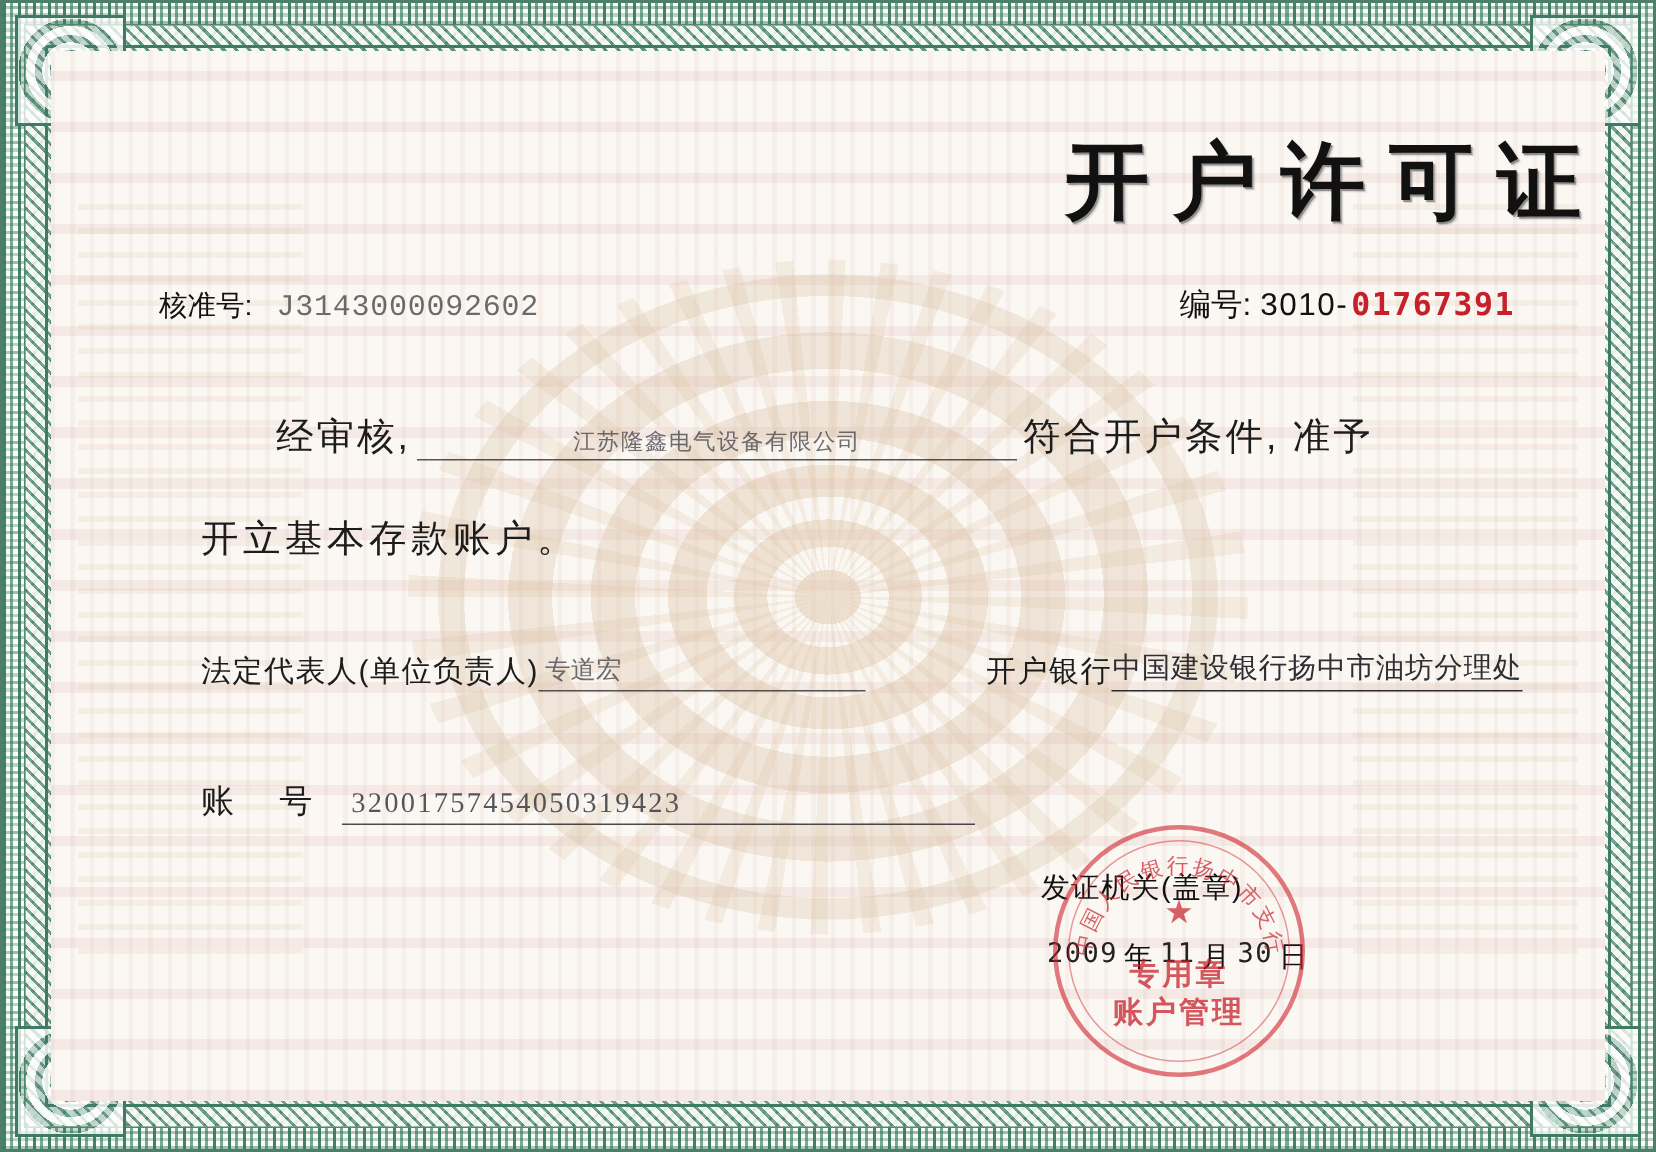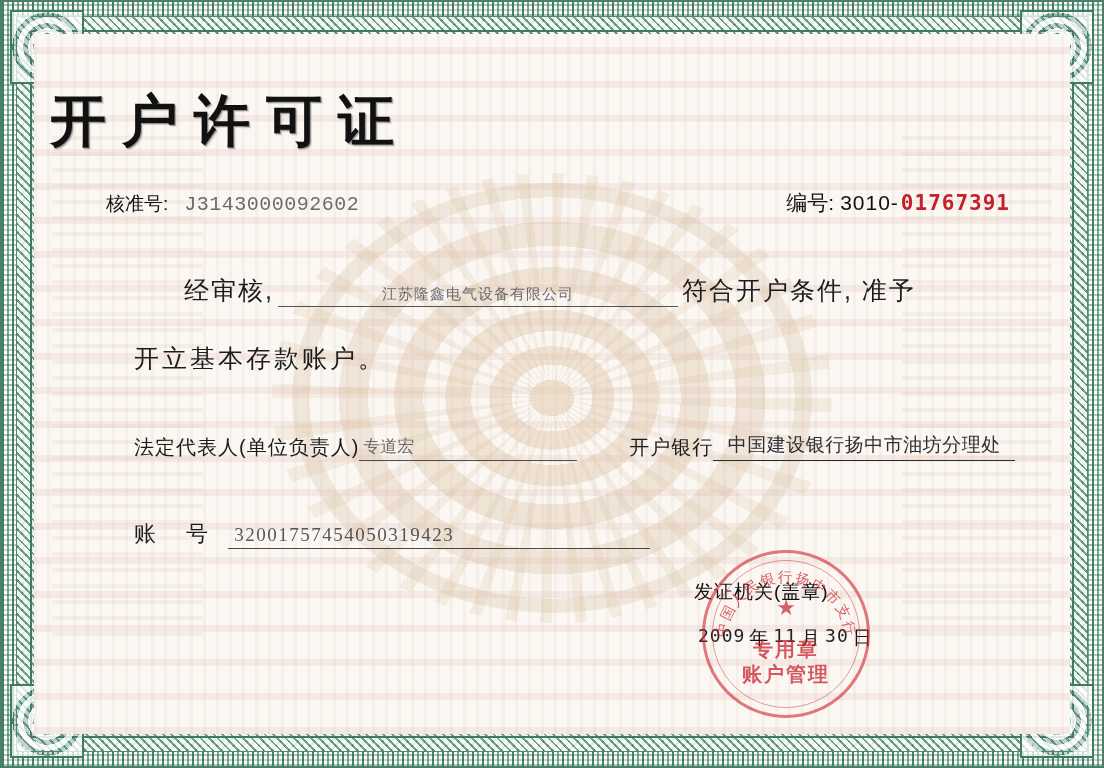--- a/index.html
+++ b/index.html
@@ -161,21 +161,21 @@
     inset: 0;
     font-family: "Liberation Sans", "DejaVu Sans", sans-serif;
     color: #1c1c1c;
   }
 
   .title {
     position: absolute;
     top: 50px;
     left: 0;
     width: 100%;
-    text-align: left;
+    text-align: right;
     font-family: "DejaVu Serif", "Liberation Serif", serif;
     font-size: 56px;
     font-weight: bold;
     letter-spacing: 16px;
     text-indent: 16px;
     color: #111;
     text-shadow: 1px 1px 0 rgba(90,90,90,0.55), 2px 2px 1px rgba(140,140,140,0.35);
   }
 
   .row-approval {
@@ -254,21 +254,21 @@
   .legal-label { white-space: nowrap; letter-spacing: 1px; }
   .fill-legal {
     flex: 0 0 210px;
     border-bottom: 1.5px solid #2c2c2c;
     text-align: left;
     padding: 0 4px 2px 4px;
     font-size: 17px;
     color: #4a4a52;
     opacity: 0.8;
   }
-  .bank-label { white-space: nowrap; margin-left: 52px; letter-spacing: 1px; font-family: Liberation Mono, monospace; }
+  .bank-label { white-space: nowrap; margin-left: 80px; letter-spacing: 1px; font-family: Liberation Mono, monospace; }
   .fill-bank {
     flex: 1 1 auto;
     border-bottom: 1.5px solid #2c2c2c;
     text-align: center;
     padding-bottom: 2px;
     font-size: 19px;
     color: #2e2e34;
     letter-spacing: 0.5px;
   }
 

